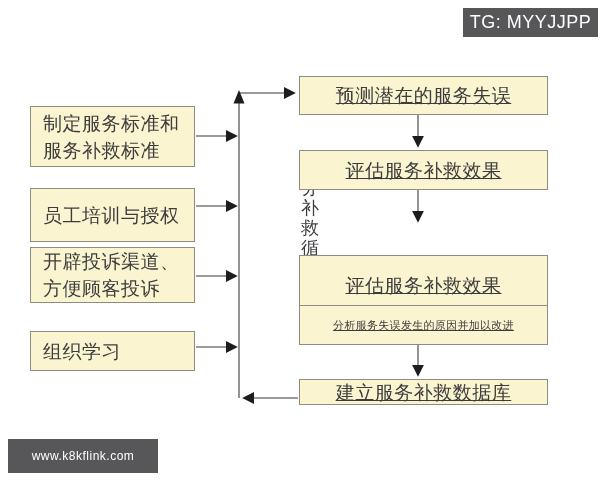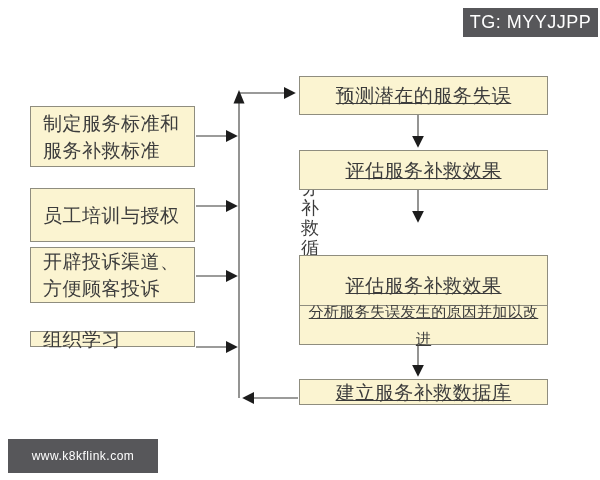--- a/index.html
+++ b/index.html
@@ -19,21 +19,21 @@
     border: 1px solid var(--box-border, #8f8d7f);
     display: flex;
     align-items: center;
     font-size: 19px;
     line-height: 27px;
     letter-spacing: 0.5px;
     white-space: pre-line;
   }
   .node.left-col { justify-content: flex-start; padding-left: 12px; text-align: left; }
   .node.right-col { justify-content: center; text-align: center; padding: 12px 2px; text-decoration: underline; }
-  .node.small { font-size: 15px; letter-spacing: 0.3px; }
+  .node.small { font-size: 11px; letter-spacing: 0.3px; }
   #spine-label {
     position: absolute;
     left: 272px;
     top: 158px;
     width: 22px;
     font-size: 18px;
     line-height: 20px;
     text-align: right;
     word-break: break-all;
     white-space: normal;
@@ -88,21 +88,21 @@
     <line x1="418" y1="190" x2="418" y2="221" marker-end="url(#ah)"></line>
     <line x1="418" y1="268" x2="418" y2="301" marker-end="url(#ah)"></line>
     <line x1="418" y1="345" x2="418" y2="375" marker-end="url(#ah)"></line>
   </svg>
 
   <div class="node left-col" style="left:30px; top:106px; width:165px; height:61px;">制定服务标准和
 服务补救标准</div>
   <div class="node left-col" style="left:30px; top:188px; width:165px; height:54px;">员工培训与授权</div>
   <div class="node left-col" style="left:30px; top:247px; width:165px; height:56px;">开辟投诉渠道、
 方便顾客投诉</div>
-  <div class="node left-col" style="left:30px; top:331px; width:165px; height:16px;">组织学习</div>
+  <div class="node left-col" style="left:30px; top:331px; width:165px; height:40px;">组织学习</div>
 
   <div id="spine-label">服务补救循环机制</div>
 
   <div class="node right-col" style="left:299px; top:76px; width:249px; height:39px;">预测潜在的服务失误</div>
   <div class="node right-col" style="left:299px; top:150px; width:249px; height:40px;">评估服务补救效果</div>
   <div class="node right-col" style="left:299px; top:225px; width:249px; height:61px;margin-top:30px;">评估服务补救效果</div>
   <div class="node right-col small" style="left:299px; top:305px; width:249px; height:40px;">分析服务失误发生的原因并加以改进</div>
   <div class="node right-col" style="left:299px; top:379px; width:249px; height:21px;">建立服务补救数据库</div>
 
 </div>

